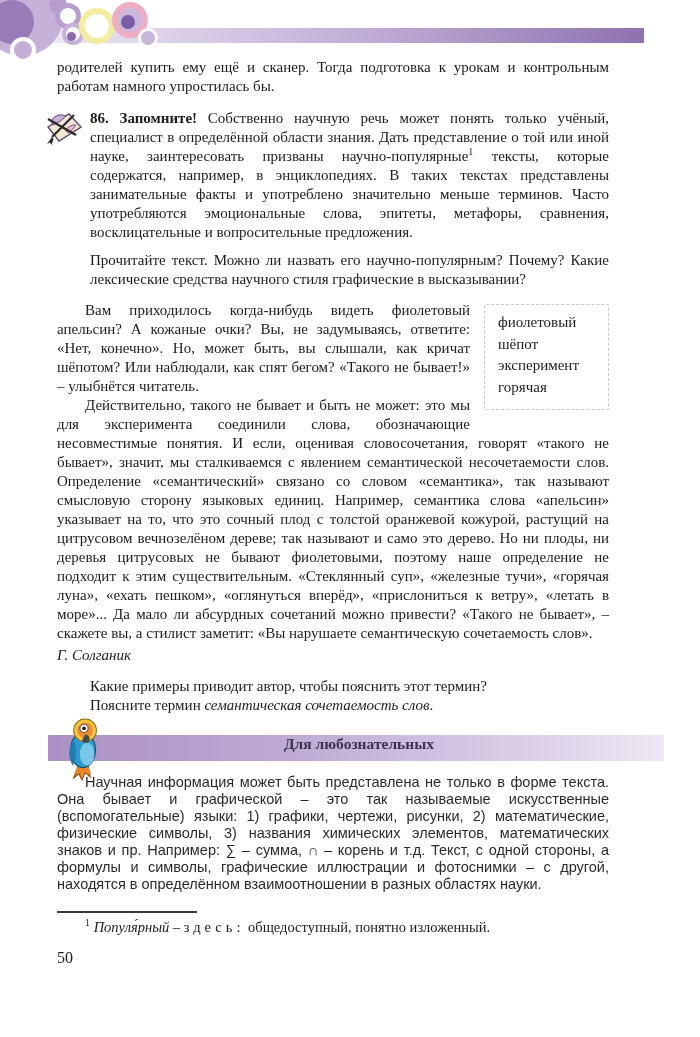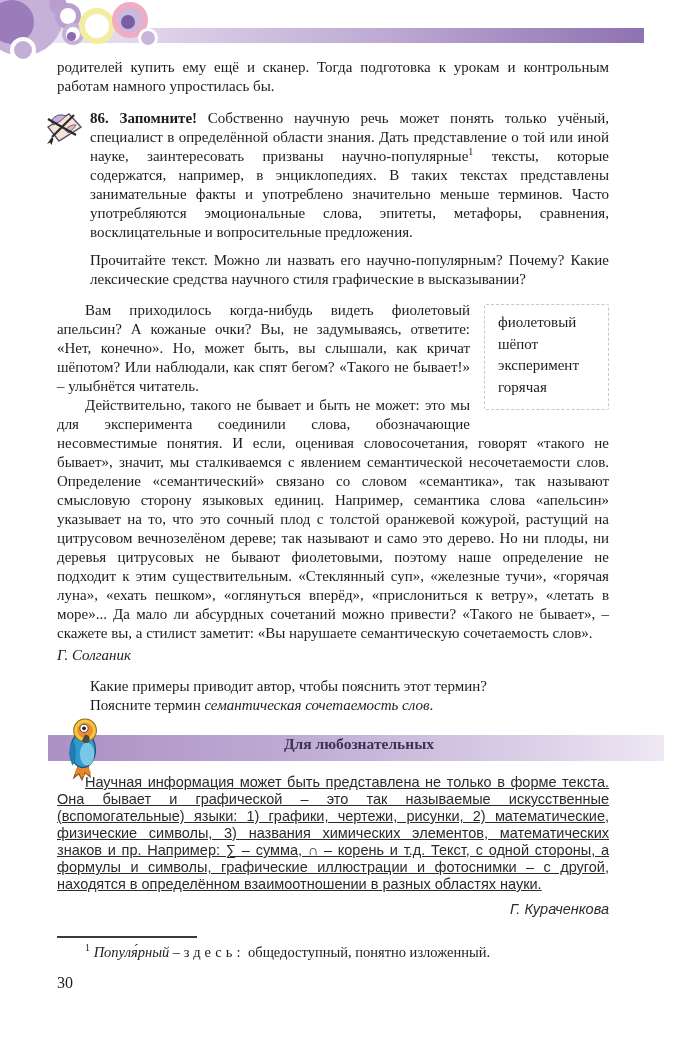--- a/index.html
+++ b/index.html
@@ -35,21 +35,21 @@
   .reading{margin-top:12px;}
   .wordbox{float:right;width:102px;border:1.5px dashed #bfc9d8;border-radius:2px;
            padding:7px 8px 11px 13px;margin:3px 0 8px 14px;font-size:15px;line-height:21.5px;}
   .author{text-align:left;font-style:italic;margin-top:3px;}
   .questions{margin-left:33px;margin-top:12px;}
   .banner{position:relative;margin-left:-9px;margin-top:20px;width:622px;height:26px;
           background:linear-gradient(to right,#ab90c4 0%,#bfabd4 40%,#ddd2e9 80%,#efe9f5 100%);
           display:flex;justify-content:center;}
   .banner-title{font-family:"Liberation Serif",serif;font-weight:bold;font-size:15.5px;color:#3c3353;}
   .parrot{position:absolute;left:12px;top:-17px;width:46px;height:64px;}
-  .curious-body{margin-top:13px;text-decoration:underline;}
+  .curious-body{margin-top:13px;}
   .author-sans{text-align:right;font-style:italic;margin-top:8px;}
   .footnote{margin-top:18px;}
   .fn-rule{width:140px;height:1.5px;background:#3a3a3a;margin-bottom:5px;}
   .fn-text{font-size:14.5px;text-indent:28px;}
   .spaced{letter-spacing:4px;}
   .pagenum{margin-top:11px;font-size:16px;}
 </style>
 </head>
 <body>
 
@@ -116,23 +116,22 @@
           <circle cx="23" cy="10" r="4" fill="#fff" stroke="#333" stroke-width="0.8"></circle>
           <circle cx="23" cy="10" r="1.8" fill="#222"></circle>
           <path d="M24 16 Q30 17 28 23 Q24 26 21 22 Z" fill="#4a4a4a"></path>
           <path d="M18 48 l-3 6 M22 49 l0 7 M26 48 l3 6" stroke="#e8862c" stroke-width="2" fill="none"></path>
         </svg>
       </span>
       <span class="banner-title">Для любознательных</span>
     </div>
 
     <p class="sans just ind curious-body">Научная информация может быть представлена не только в форме текста. Она бывает и графической – это так называемые искусственные (вспомогательные) языки: 1) графики, чертежи, рисунки, 2) математические, физические символы, 3) названия химических элементов, математических знаков и пр. Например: ∑ – сумма, ∩ – корень и т.д. Текст, с одной стороны, а формулы и символы, графические иллюстрации и фотоснимки – с другой, находятся в определённом взаимоотношении в разных областях науки.</p>
-    <div class="sans author-sans">Г. Кураченкова</div>
 
     <div class="footnote">
       <div class="fn-rule"></div>
       <p class="serif fn-text"><sup>1</sup> <i>Популя́рный</i><span> – </span><span class="spaced">здесь:</span><span> общедоступный, понятно изложенный.</span></p>
     </div>
 
-    <div class="pagenum serif">30</div>
+    <div class="pagenum serif">50</div>
 
   </div>
 </div>
 
 </body></html>

